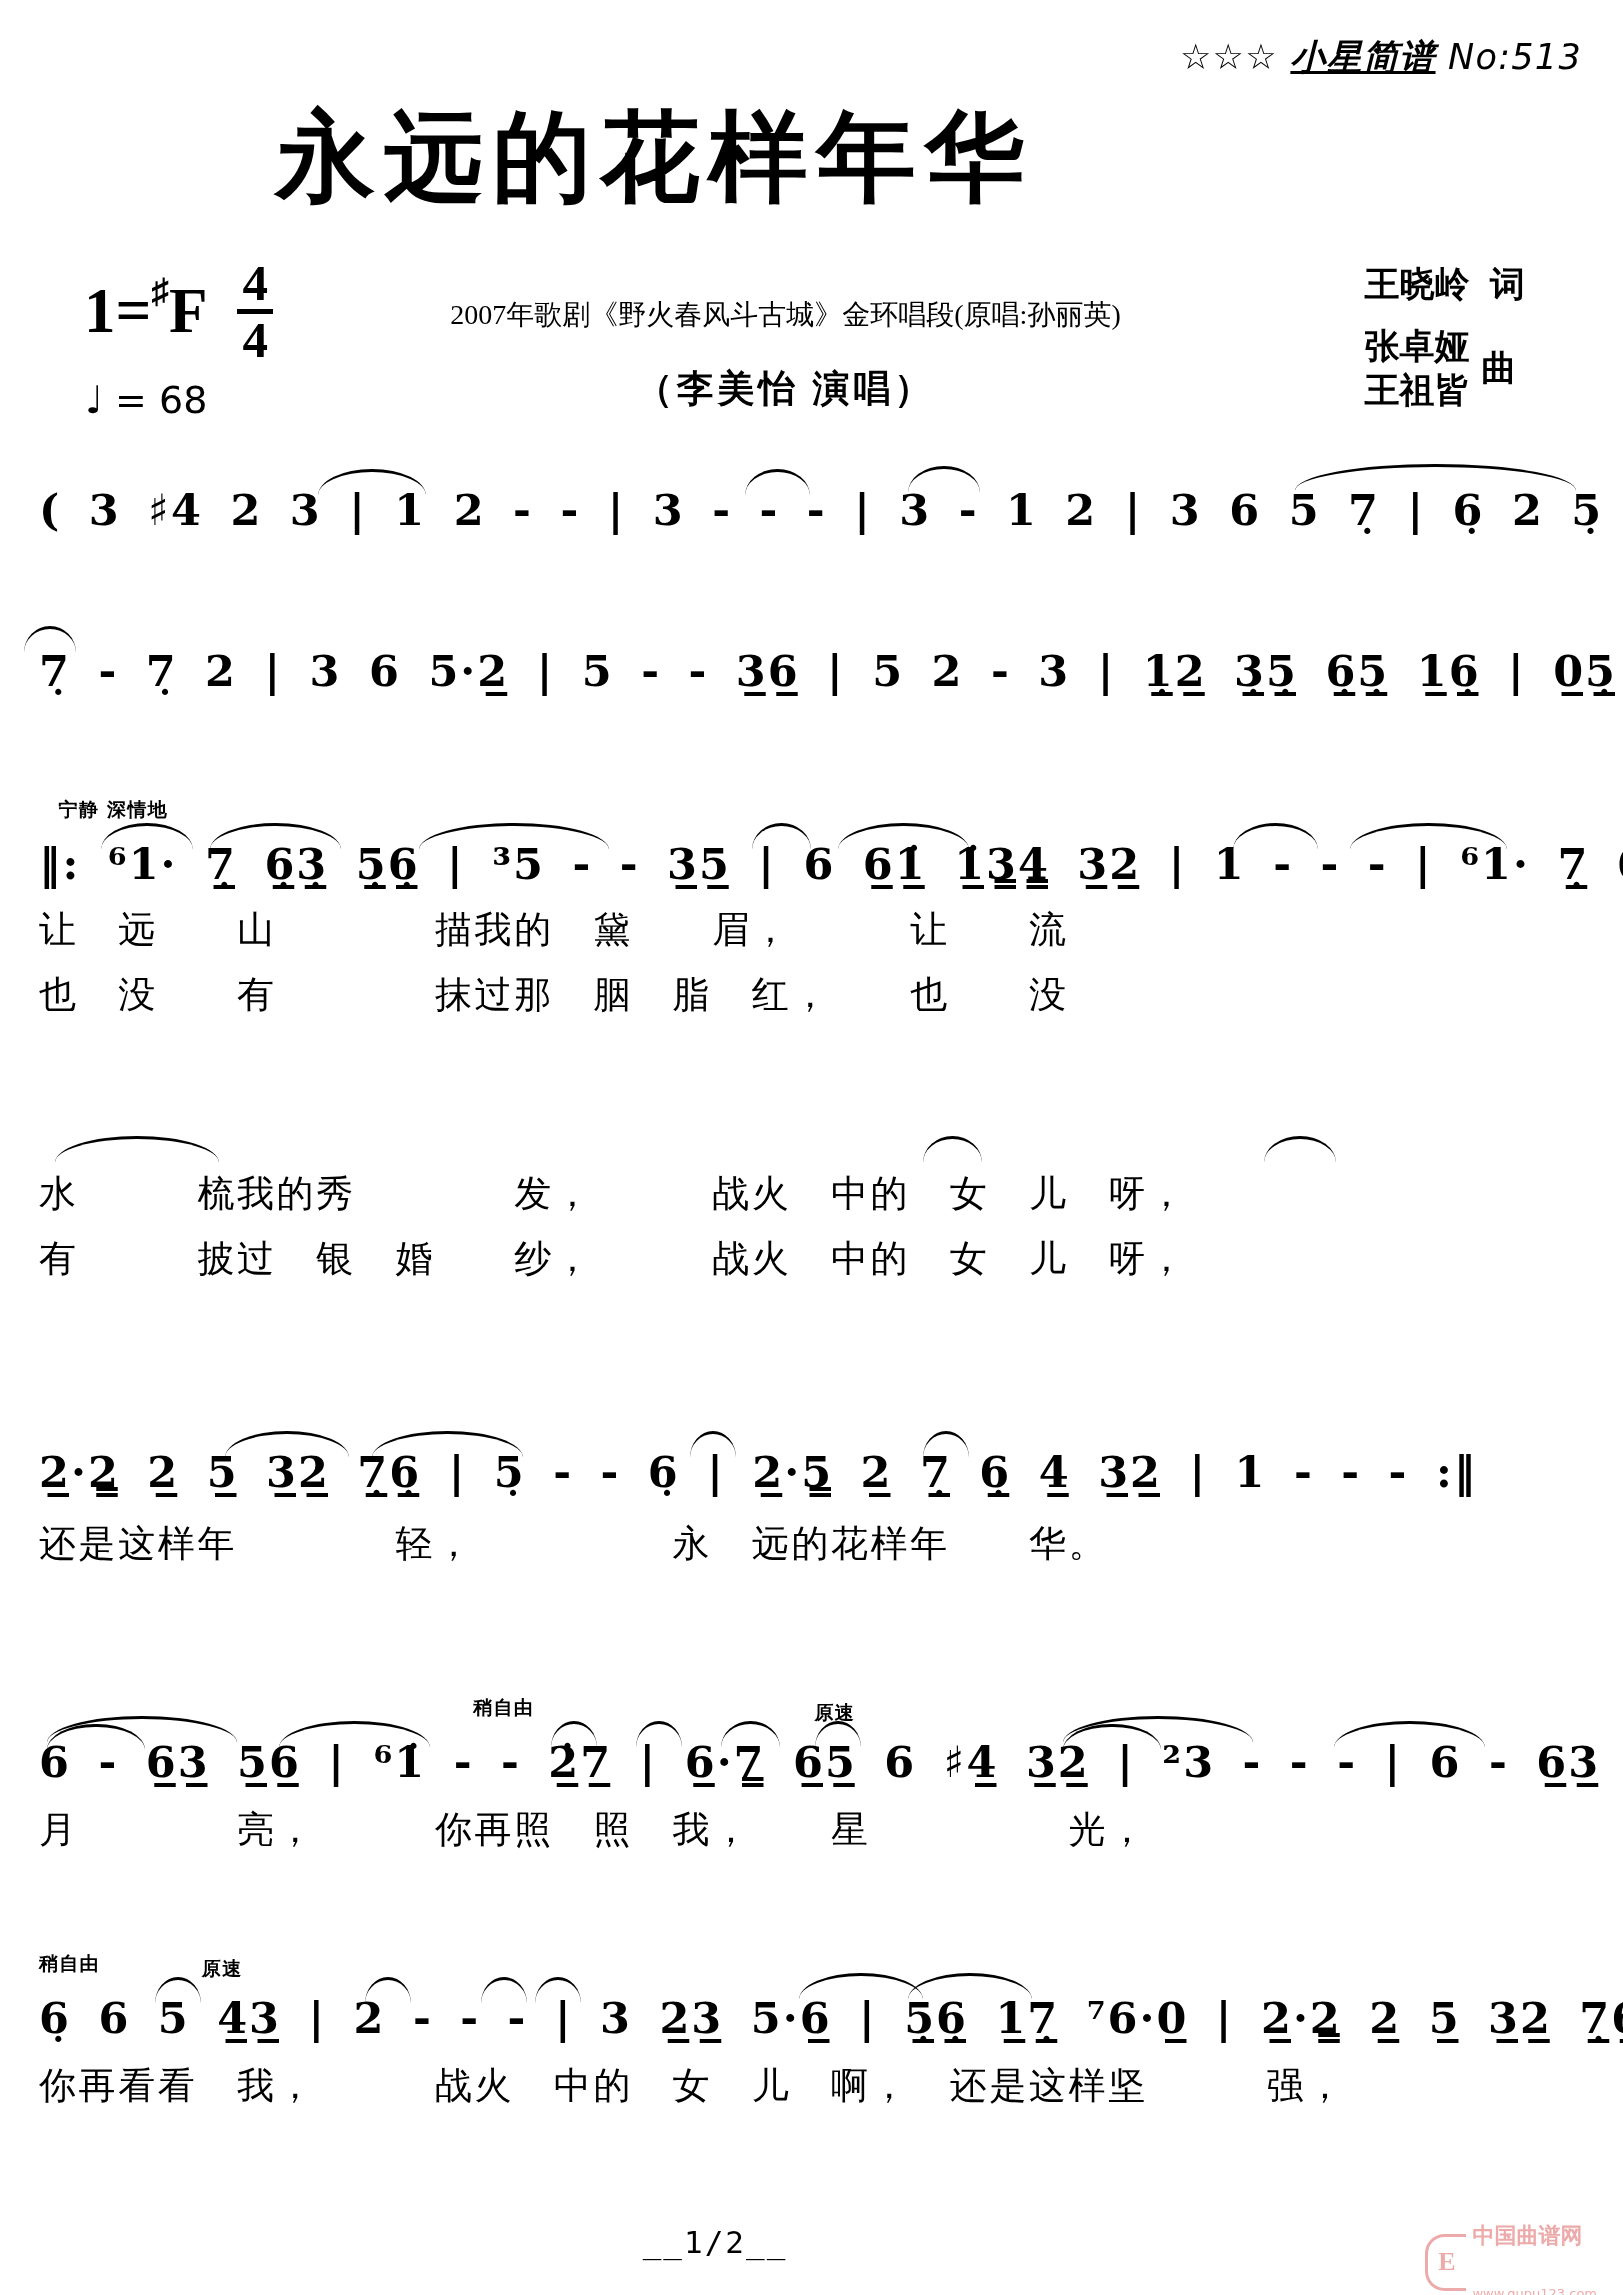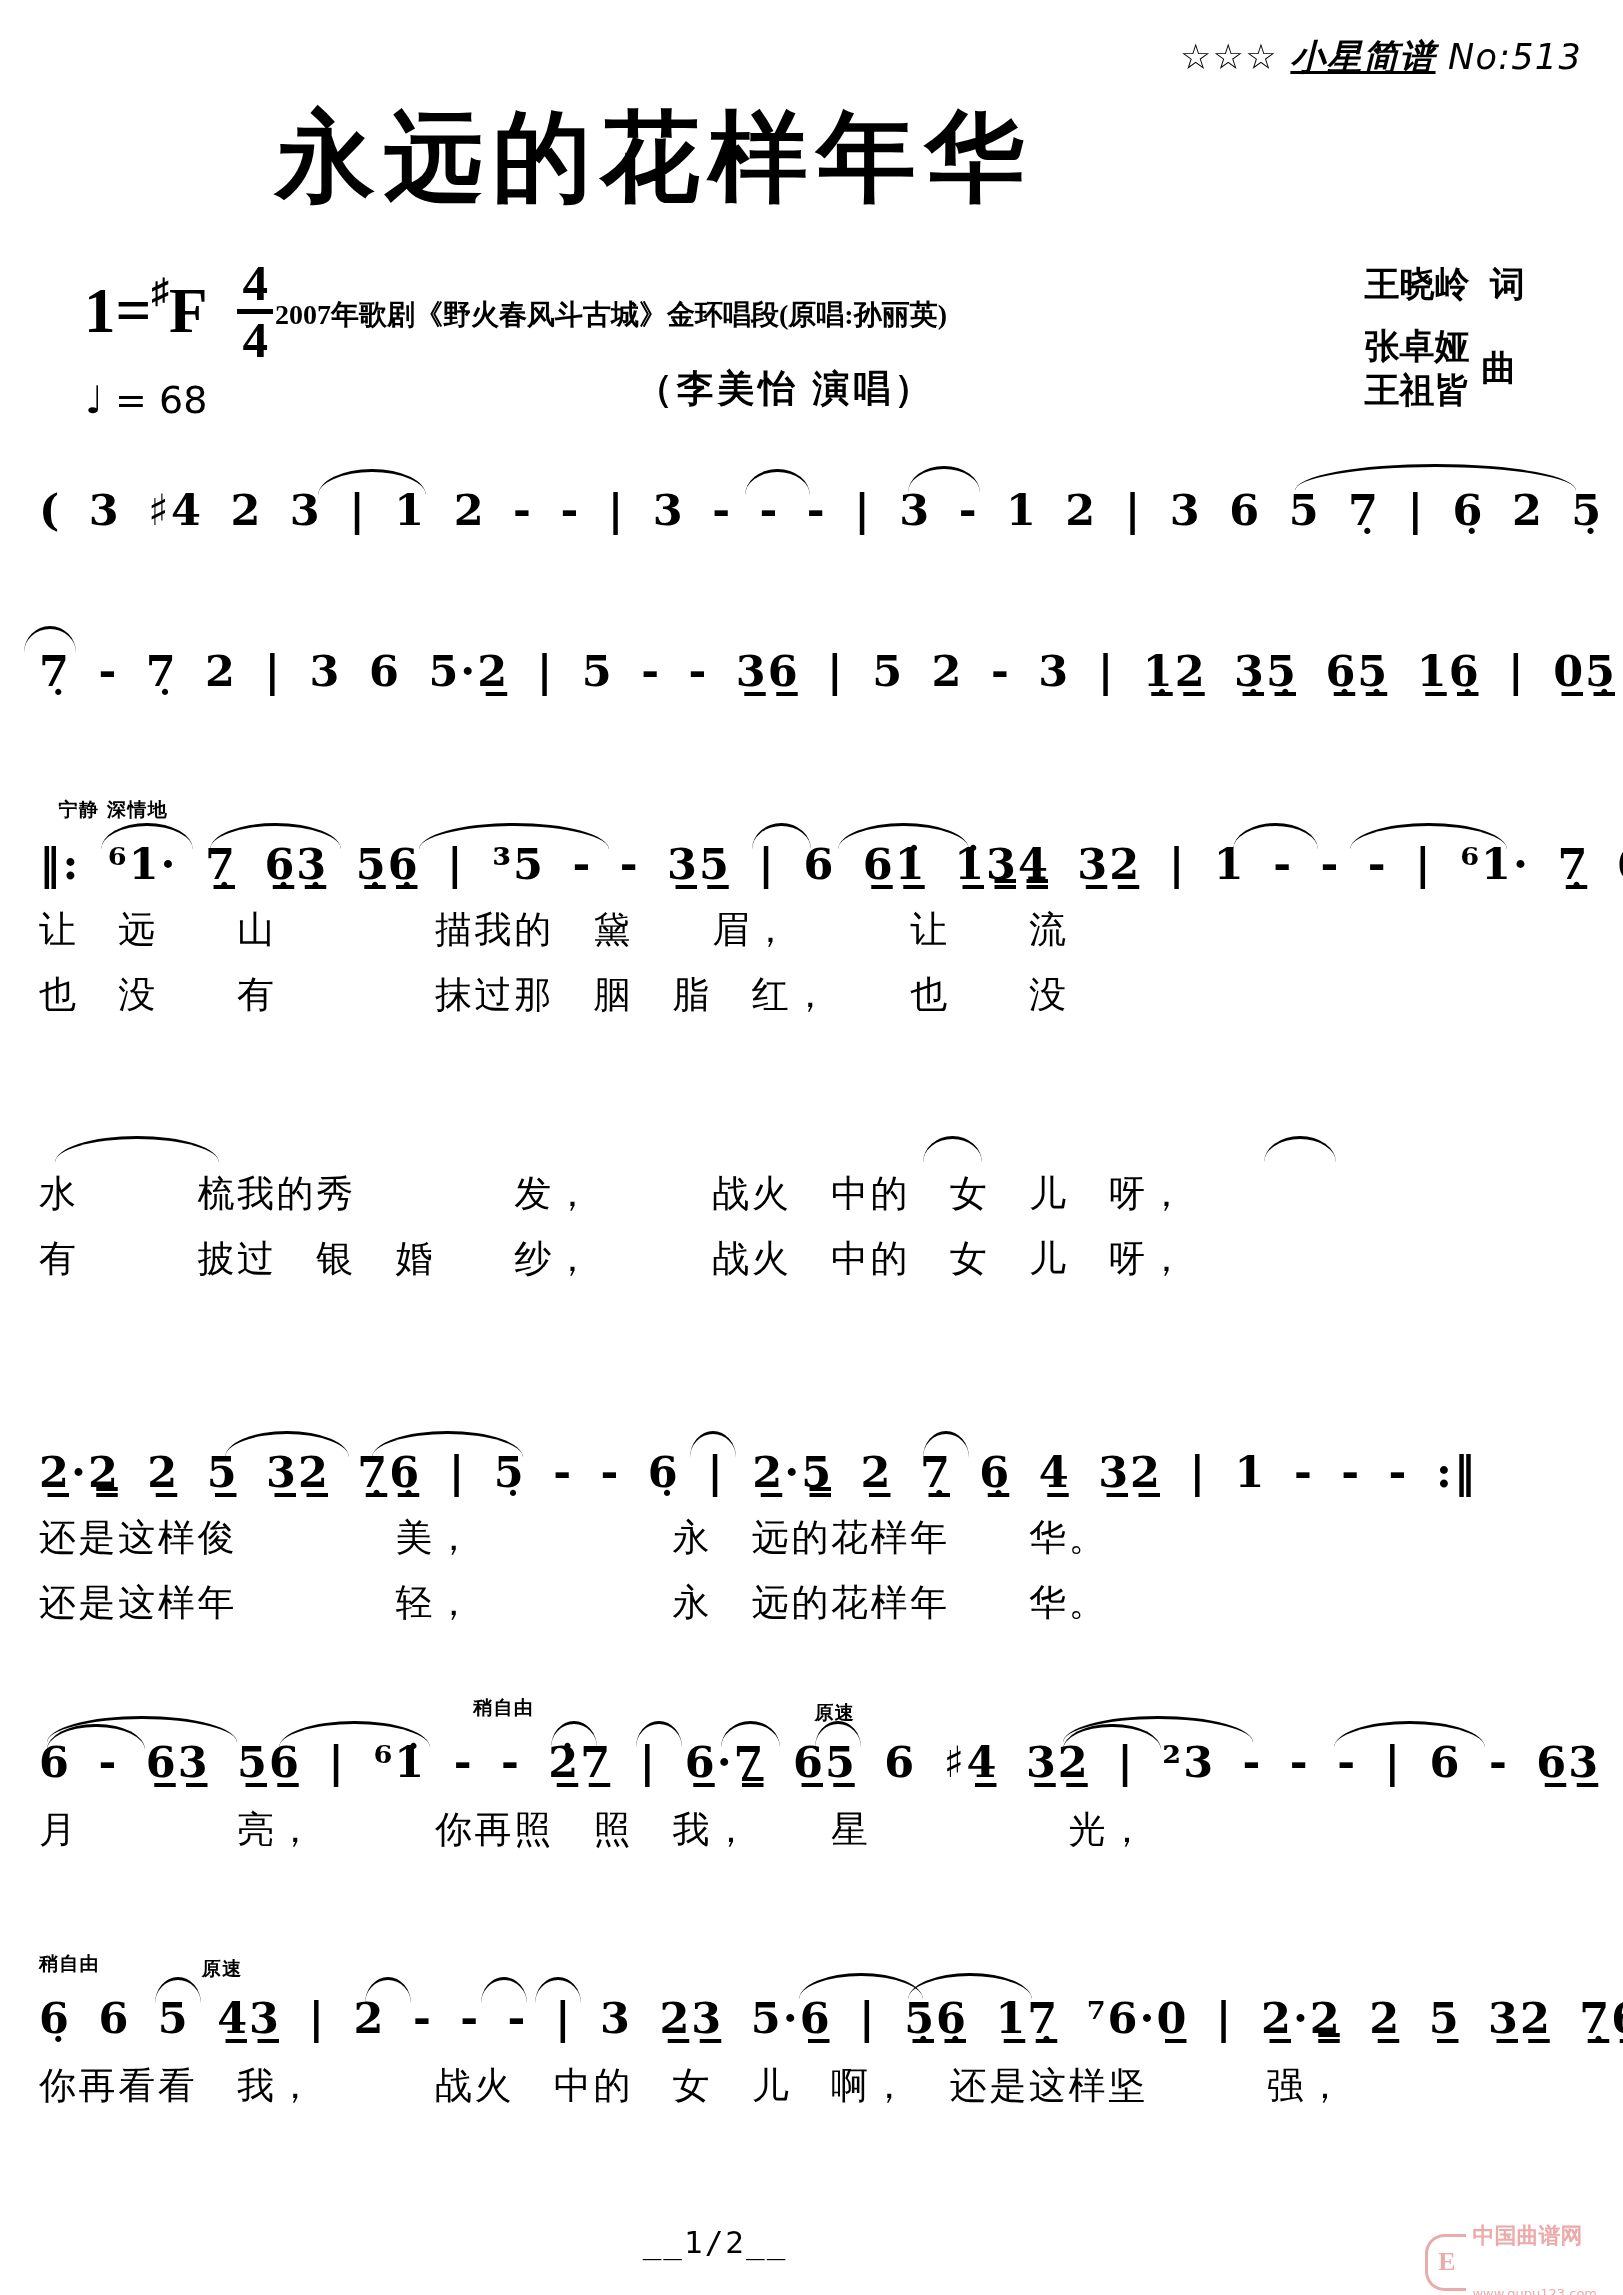--- a/index.html
+++ b/index.html
@@ -12,21 +12,21 @@
   .brandline .brand{text-decoration:underline;font-weight:600;}
   
   .title{top:92px;left:0;width:1309px;text-align:center;font-size:99px;font-weight:900;
          letter-spacing:9.2px;font-family:"DejaVu Serif",serif;}
   .keyblock{top:257px;left:84px;font-weight:700;font-size:63px;display:flex;align-items:center;}
   .keyblock .sharp{font-size:35px;vertical-align:super;position:relative;top:-19.6px;}
   .meter{display:inline-flex;flex-direction:column;align-items:center;margin-left:30px;
          font-size:51px;font-weight:700;line-height:1.02;}
   .meter .mt{border-bottom:5.9px solid #000;padding:0 5.2px;}
   .tempo{top:378px;left:85px;font-size:38px;font-family:"DejaVu Sans",sans-serif;}
-  .subtitle{top:296px;left:275px;width:1021px;text-align:left;font-size:28px;font-weight:700;}
+  .subtitle{top:296px;left:275px;width:1021px;text-align:center;font-size:28px;font-weight:400;}
   .performer{top:364px;left:275px;width:1021px;text-align:center;font-size:37px;font-weight:700;
              letter-spacing:3.9px;}
   .credits{top:261px;right:98px;font-size:35px;font-weight:600;text-align:left;}
   .credits .row1{margin-bottom:17px;}
   .credits .pair{display:flex;align-items:center;}
   .credits .names{display:flex;flex-direction:column;line-height:1.25;}
   .credits .role{margin-left:11.8px;}
   
   .sys{left:39px;width:1551px;}
   .marking{position:absolute;top:-43px;font-size:19px;font-weight:600;
@@ -129,21 +129,20 @@
     <div class="lyr" style="margin-top:22px;">水　　　梳我的秀　　　　发，　　　战火　中的　女　儿　呀，</div>
     <div class="lyr" style="margin-top:27.5px;">有　　　披过　银　婚　　纱，　　　战火　中的　女　儿　呀，</div>
   </div>
 
   <div class="abs sys" style="top:1448px;">
     <div class="notation">2̲·2̳ 2̲ 5̲ 3̲2̲ 7̲̣6̲̣ | 5̣ - - 6̣ | 2̲·5̳ 2̲ 7̲̣ 6̲̣ 4̲ 3̲2̲ | 1 - - - :‖</div>
     <span class="slur" style="left:12%;width:124px;"></span>
     <span class="slur" style="left:21.5%;width:151px;"></span>
     <span class="slur" style="left:42%;width:46px;"></span>
     <span class="slur" style="left:57%;width:46px;"></span>
-    <div class="lyr" style="margin-top:22px;">还是这样俊　　　　美，　　　　　永　远的花样年　　华。</div>
     <div class="lyr" style="margin-top:27.5px;">还是这样年　　　　轻，　　　　　永　远的花样年　　华。</div>
   </div>
 
   <div class="abs sys" style="top:1738px;">
     <span class="marking" style="left:28%;">稍自由</span>
     <span class="marking" style="left:50%;top:-38px;">原速</span>
     <div class="notation">6 - 6̲3̲ 5̲6̲ | ⁶1̇ - - 2̲̇7̲ | 6̲·7̳ 6̲5̲ 6 ♯4̲ 3̲2̲ | ²3 - - - | 6 - 6̲3̲ 5̲6̲ | 1 - - 2̲7̲̣ |</div>
     <span class="slur" style="left:0.5%;width:190px;top:-22px;"></span>
     <span class="slur" style="left:0.5%;width:98px;top:-14.4px;"></span>
     <span class="slur" style="left:15.5%;width:151px;"></span>

